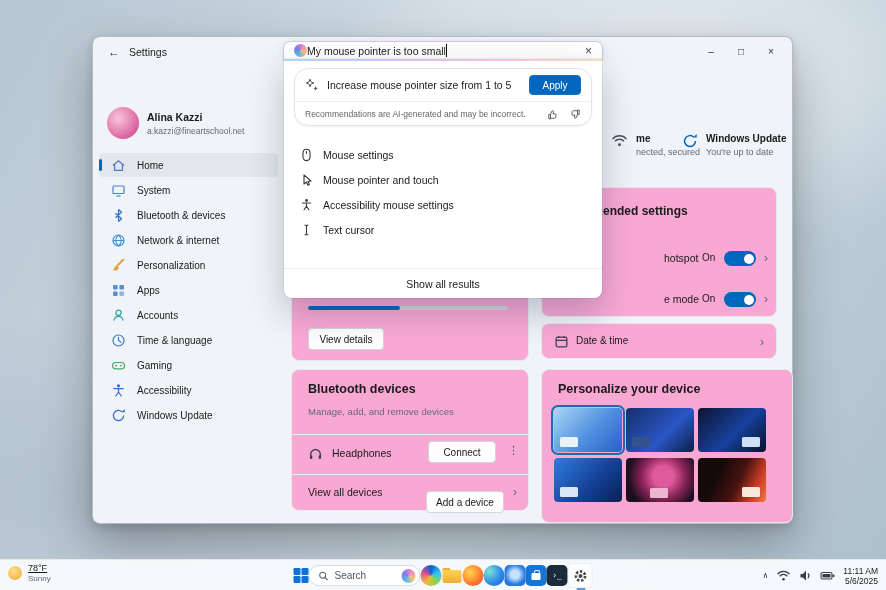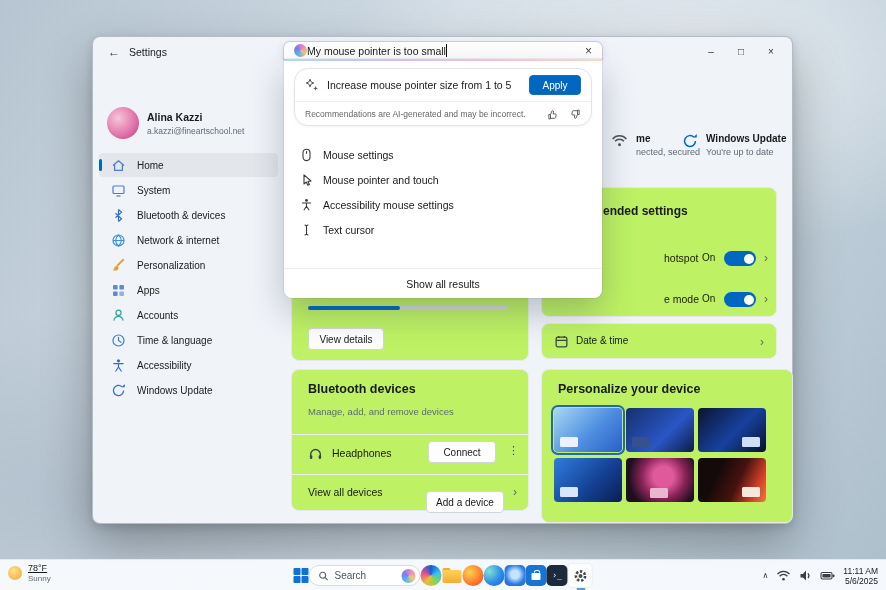--- a/index.html
+++ b/index.html
@@ -27,21 +27,21 @@
   .u-name{position:absolute;left:54px;top:46px;font-size:10.5px;font-weight:bold;color:#1a1a1a;}
   .u-email{position:absolute;left:54px;top:61px;font-size:8.5px;color:#5f6a75;}
   .nav{position:absolute;left:6px;top:88px;width:179px;}
   .nav-item{position:relative;display:flex;align-items:center;gap:11px;height:24px;margin-bottom:1px;
     padding-left:12px;border-radius:4px;cursor:pointer;}
   .nav-item.selected{background:rgba(0,0,0,.05);}
   .sel-pill{position:absolute;left:0;top:6px;width:3px;height:12px;border-radius:2px;background:#0067c0;}
   .nicon{width:15px;height:15px;flex:none;display:flex;}
   .nlabel{font-size:10px;color:#202020;white-space:nowrap;}
   
-  .card{position:absolute;background:#bef264;border:1px solid #e6e8ea;border-radius:8px;}
+  .card{position:absolute;background:#f9a8d4;border:1px solid #e6e8ea;border-radius:8px;}
   .status-item{position:absolute;display:flex;gap:8px;align-items:flex-start;}
   .st-name{font-size:10px;font-weight:bold;color:#1a1a1a;}
   .st-sub{font-size:9px;color:#5f6a75;margin-top:3px;white-space:nowrap;}
   .rec-title{position:absolute;left:61px;top:16px;font-size:12px;font-weight:bold;color:#1a1a1a;white-space:nowrap;}
   .rec-row{position:absolute;left:0;right:0;height:26px;}
   .rec-label{position:absolute;left:122px;top:7px;font-size:10.5px;color:#1a1a1a;white-space:nowrap;}
   .on-label{position:absolute;left:160px;top:7px;font-size:10px;color:#1a1a1a;}
   .toggle{position:absolute;left:182px;top:6px;width:32px;height:15px;border-radius:8px;background:#0067c0;cursor:pointer;}
   .toggle::after{content:"";position:absolute;right:2.5px;top:2.5px;width:10px;height:10px;border-radius:50%;background:#fff;}
   .chev{font-size:12px;color:#5f6a75;}
@@ -229,20 +229,30 @@
               <svg viewBox="0 0 15 15">
                 <circle cx="7.5" cy="7.5" r="5.5" fill="none" stroke="#3a7bd0" stroke-width="1.2"></circle>
                 <path d="M7.5 4.4 V7.5 L10 9.2" fill="none" stroke="#3a7bd0" stroke-width="1.2" stroke-linecap="round"></path>
               </svg>
             </span>
           <span class="nlabel">Time &amp; language</span>
         </div>
         <div class="nav-item">
           <span class="nicon">
               <svg viewBox="0 0 15 15">
+                <rect x="1.5" y="4.5" width="12" height="6.4" rx="3.2" fill="none" stroke="#3fae68" stroke-width="1.2"></rect>
+                <circle cx="5" cy="7.7" r="0.9" fill="#3fae68"></circle>
+                <circle cx="10" cy="7.7" r="0.9" fill="#3fae68"></circle>
+              </svg>
+            </span>
+          <span class="nlabel">Gaming</span>
+        </div>
+        <div class="nav-item">
+          <span class="nicon">
+              <svg viewBox="0 0 15 15">
                 <circle cx="7.5" cy="2.8" r="1.6" fill="#2f6fd0"></circle>
                 <path d="M2.8 5.6 h9.4 M7.5 5.6 v3.4 M7.5 9 l-2.7 4 M7.5 9 l2.7 4" fill="none" stroke="#2f6fd0" stroke-width="1.2" stroke-linecap="round"></path>
               </svg>
             </span>
           <span class="nlabel">Accessibility</span>
         </div>
         <div class="nav-item">
           <span class="nicon">
               <svg viewBox="0 0 15 15">
                 <path d="M12.6 7.5 a5.1 5.1 0 1 1 -1.5 -3.6" fill="none" stroke="#2f6fd0" stroke-width="1.3"></path>

